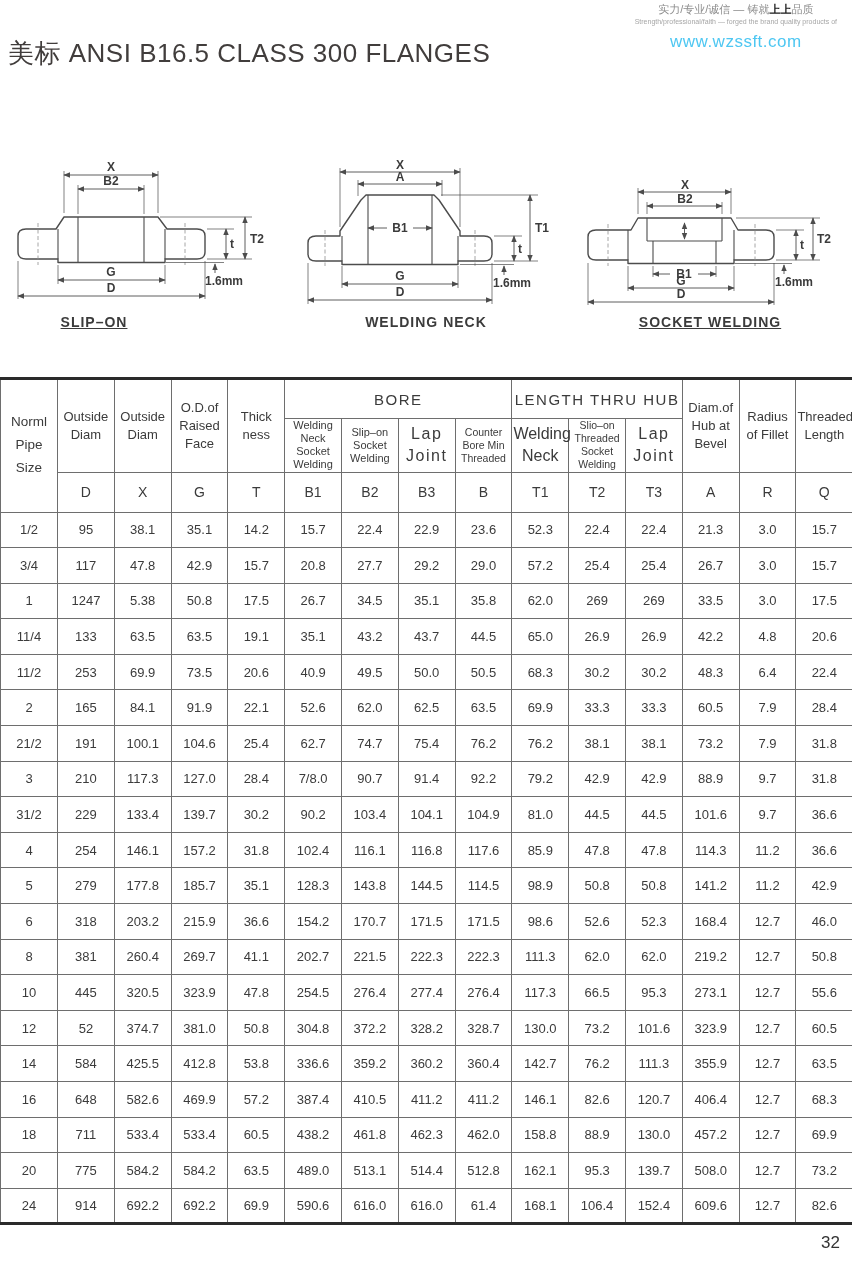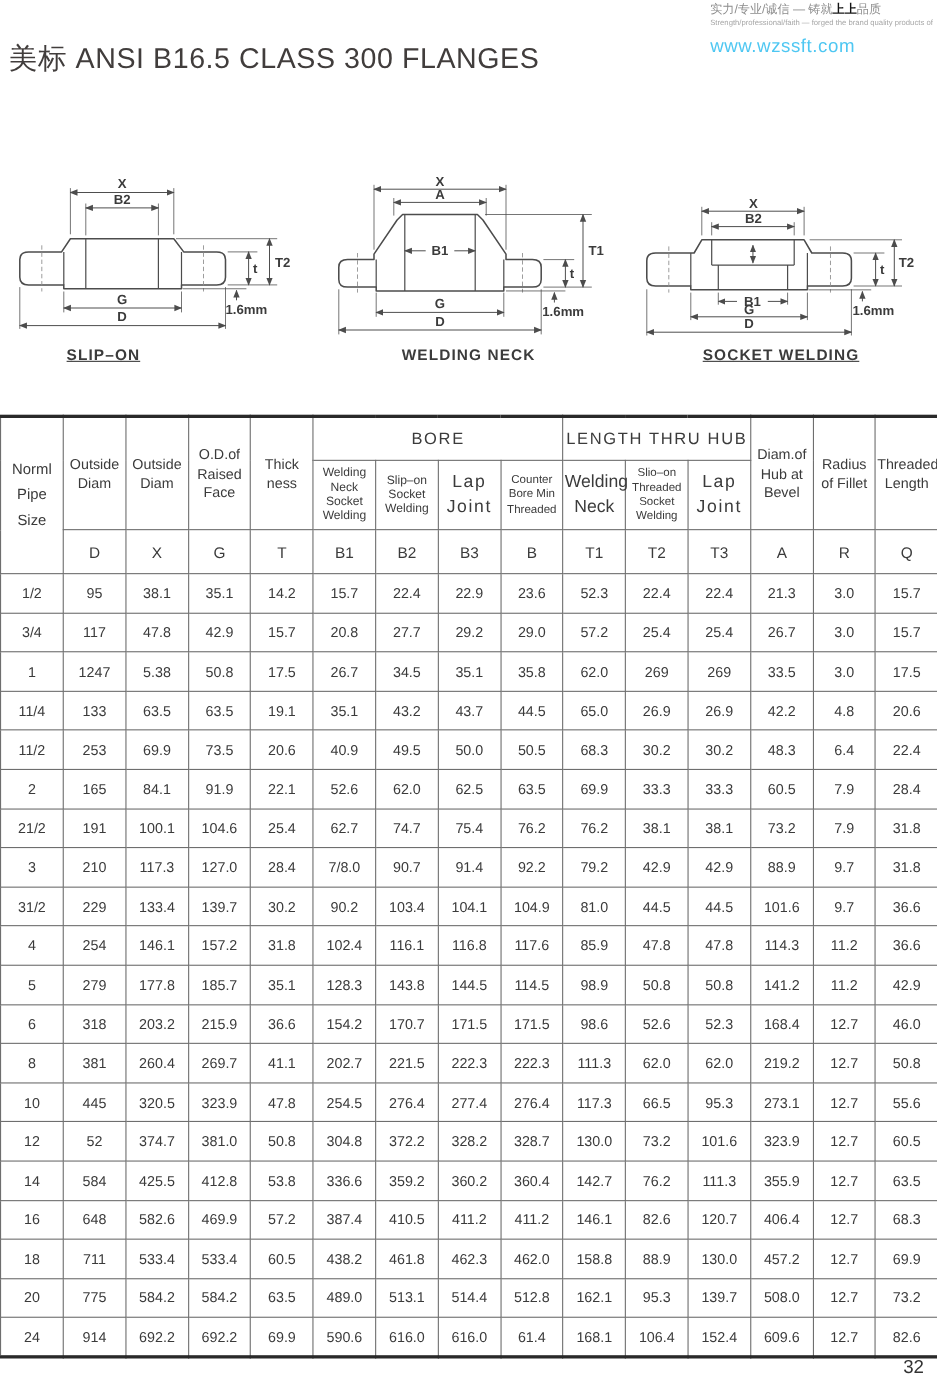--- a/index.html
+++ b/index.html
@@ -1,21 +1,21 @@
 <!DOCTYPE html>
 <html><head>
 <meta charset="utf-8">
 <style>
   html,body{margin:0;padding:0;}
   body{
     width:852px;height:1261px;position:relative;background:#ffffff;
     font-family:"Liberation Sans",sans-serif;color:#3b3b3b;overflow:hidden;
   }
   
-  .brand{position:absolute;top:3px;right:4px;text-align:left;line-height:1.25;}
+  .brand{position:absolute;top:3px;right:15px;text-align:center;line-height:1.25;}
   .slogan-cn{font-size:11px;color:#8c8c8c;}
   .slogan-cn b{color:#141414;font-weight:bold;}
   .slogan-en{font-size:7px;color:#a6a6a6;margin-top:1px;}
   .website{font-size:17px;color:#4ec7f2;margin-top:4px;letter-spacing:0.5px;}
   
   .title{position:absolute;top:36px;left:8px;margin:0;font-size:26px;font-weight:normal;
          color:#413d3c;letter-spacing:0.5px;white-space:nowrap;}
   
   .diagrams{position:absolute;top:158px;left:0;width:852px;display:flex;}
   .diagrams figure{margin:0;width:284px;}
@@ -33,21 +33,21 @@
   
   table.flange{
     position:absolute;top:377px;left:0;width:852px;border-collapse:collapse;table-layout:fixed;
     border-top:3px solid #2a2a2a;border-bottom:3px solid #2a2a2a;
   }
   table.flange th,table.flange td{
     border:1px solid #6e6e6e;text-align:center;vertical-align:middle;
     padding:0 1px;font-weight:normal;color:#3b3b3b;background:#fff;
   }
   thead tr.r1{height:40px;}
-  thead tr.r2{height:63px;}
+  thead tr.r2{height:53px;}
   thead tr.r3{height:40px;}
   tbody tr{height:35.6px;}
   th.corner{font-size:13.5px;line-height:1.7;}
   th.toplbl{font-size:13px;line-height:1.35;}
   th.grp{font-size:15px;letter-spacing:1.5px;}
   th.sub{font-size:11px;line-height:1.18;}
   th.sub.wide{font-size:16px;line-height:1.4;}
   th.sub.sm{font-size:10.5px;line-height:1.25;}
   th.sub.lap{letter-spacing:1.5px;}
   th.letter{font-size:14px;}

